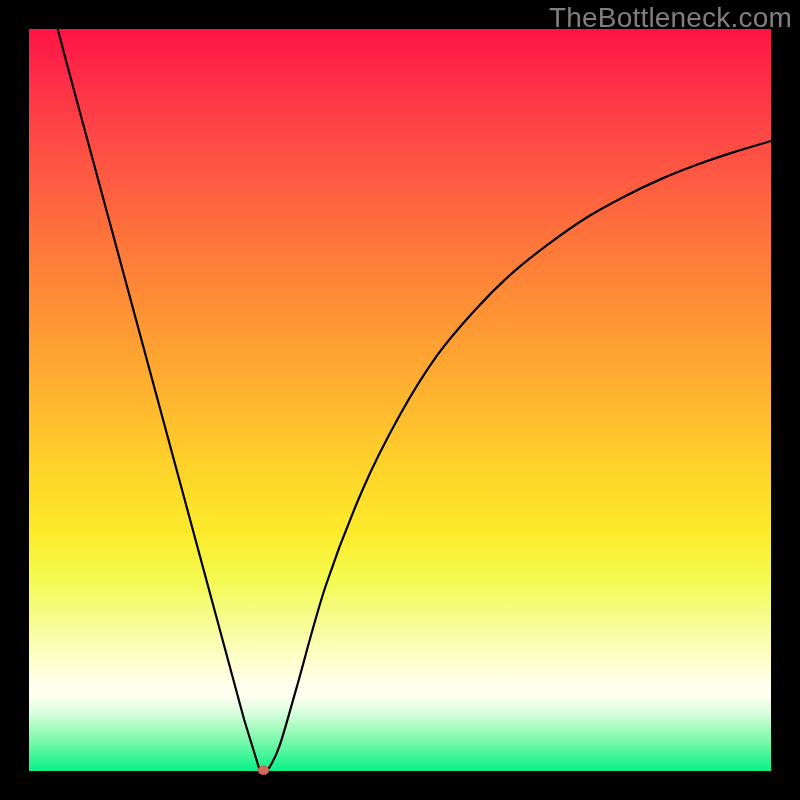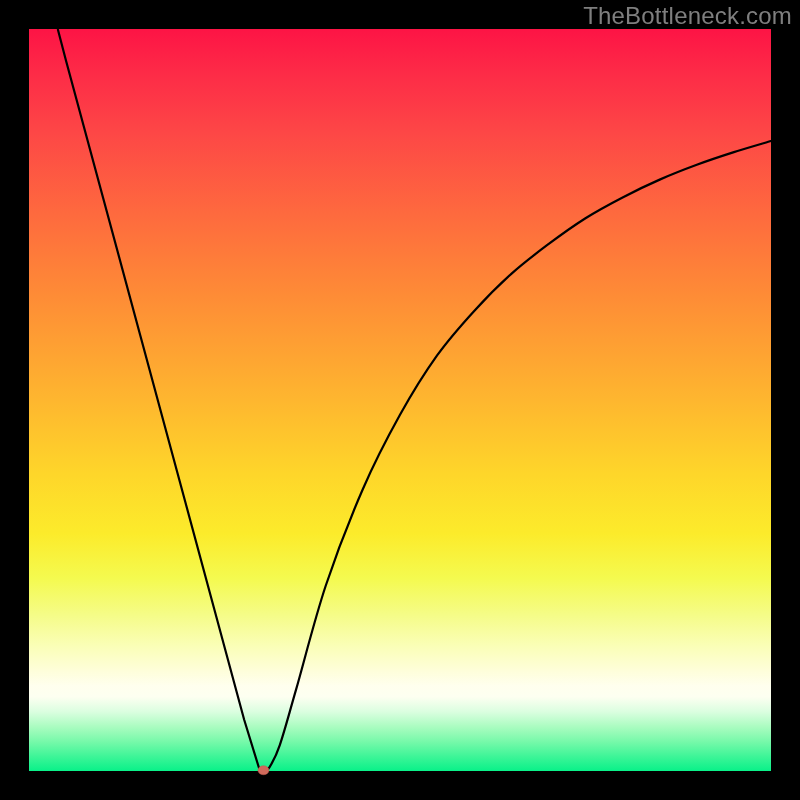--- a/index.html
+++ b/index.html
@@ -15,21 +15,21 @@
     position: relative;
     width: 800px;
     height: 800px;
     background: #000;
   }
   .attribution {
     position: absolute;
     top: 2px;
     right: 8px;
     color: #7f7f7f;
-    font-size: 24px;
+    font-size: 28px;
     font-weight: 500;
     letter-spacing: 0.2px;
   }
   .plot-area {
     position: absolute;
     left: 29px;
     top: 29px;
     width: 742px;
     height: 742px;
     

